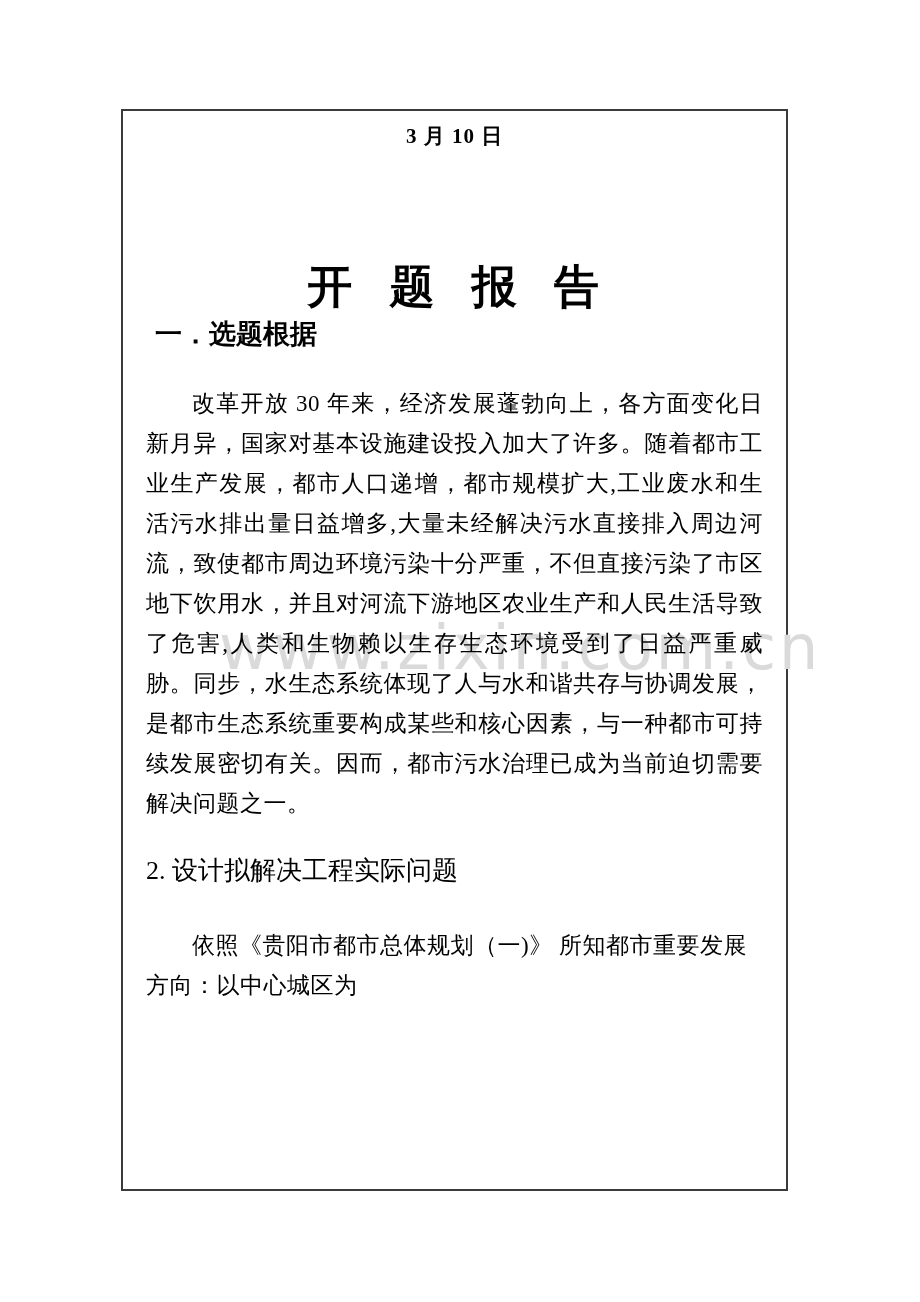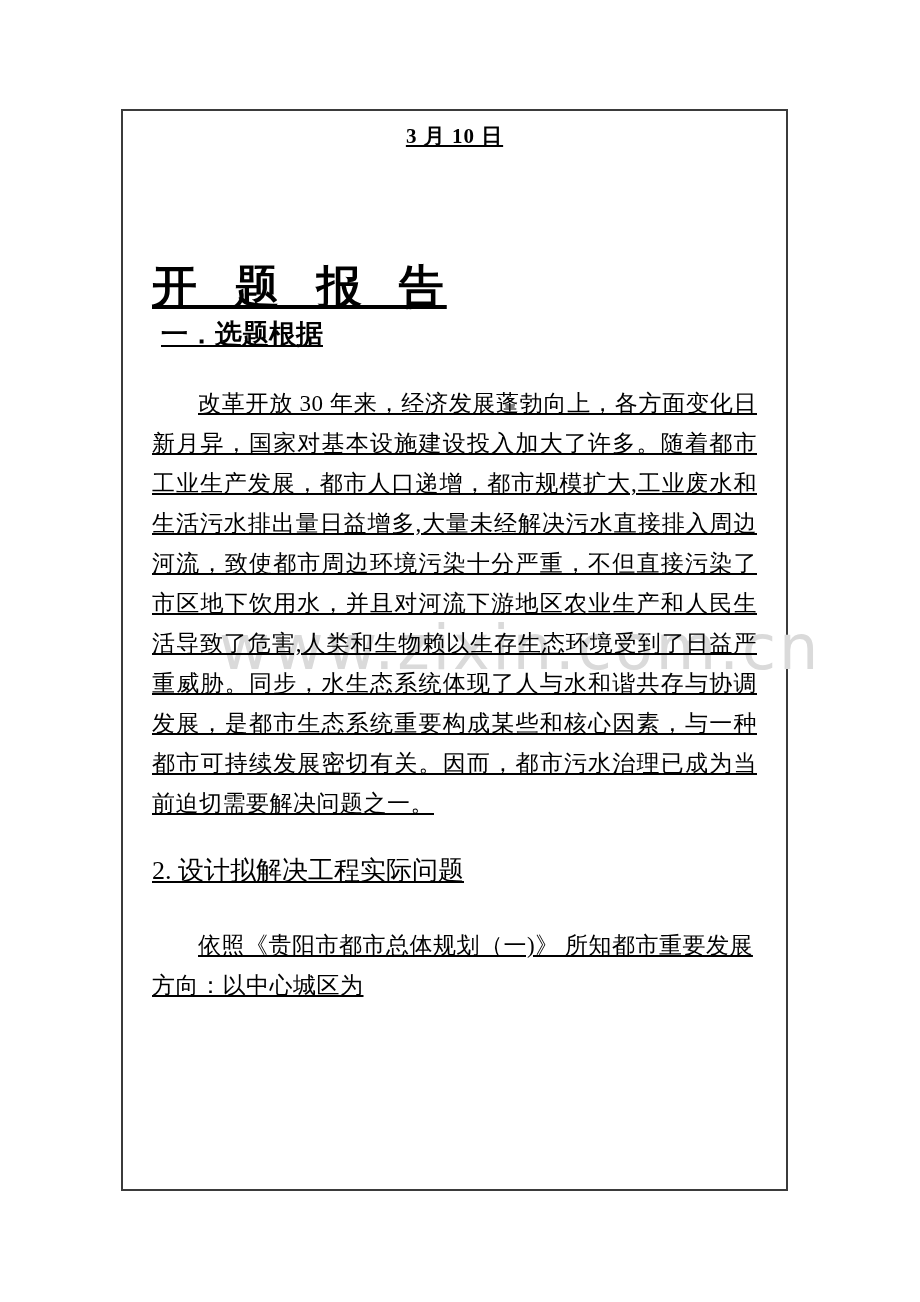--- a/index.html
+++ b/index.html
@@ -35,34 +35,33 @@
     font-weight: 400;
     letter-spacing: 3px;
     color: #dadada;
     white-space: nowrap;
     pointer-events: none;
     user-select: none;
   }
   .content {
     position: relative;
     z-index: 1;
-    padding: 0 29px;
-    text-decoration: underline;
+    padding: 0 23px;
   }
   .date {
     margin: 12px 0 0 0;
     text-align: center;
     font-size: 21px;
     line-height: 26px;
     font-weight: 700;
     letter-spacing: 1px;
   }
   .title {
     margin: 112px 0 0 0;
-    text-align: left;
+    text-align: center;
     font-size: 45px;
     line-height: 52px;
     font-weight: 700;
     letter-spacing: 3px;
     word-spacing: 20px;
   }
   .h-section {
     margin: 3px 0 0 9px;
     font-size: 27px;
     line-height: 36px;

